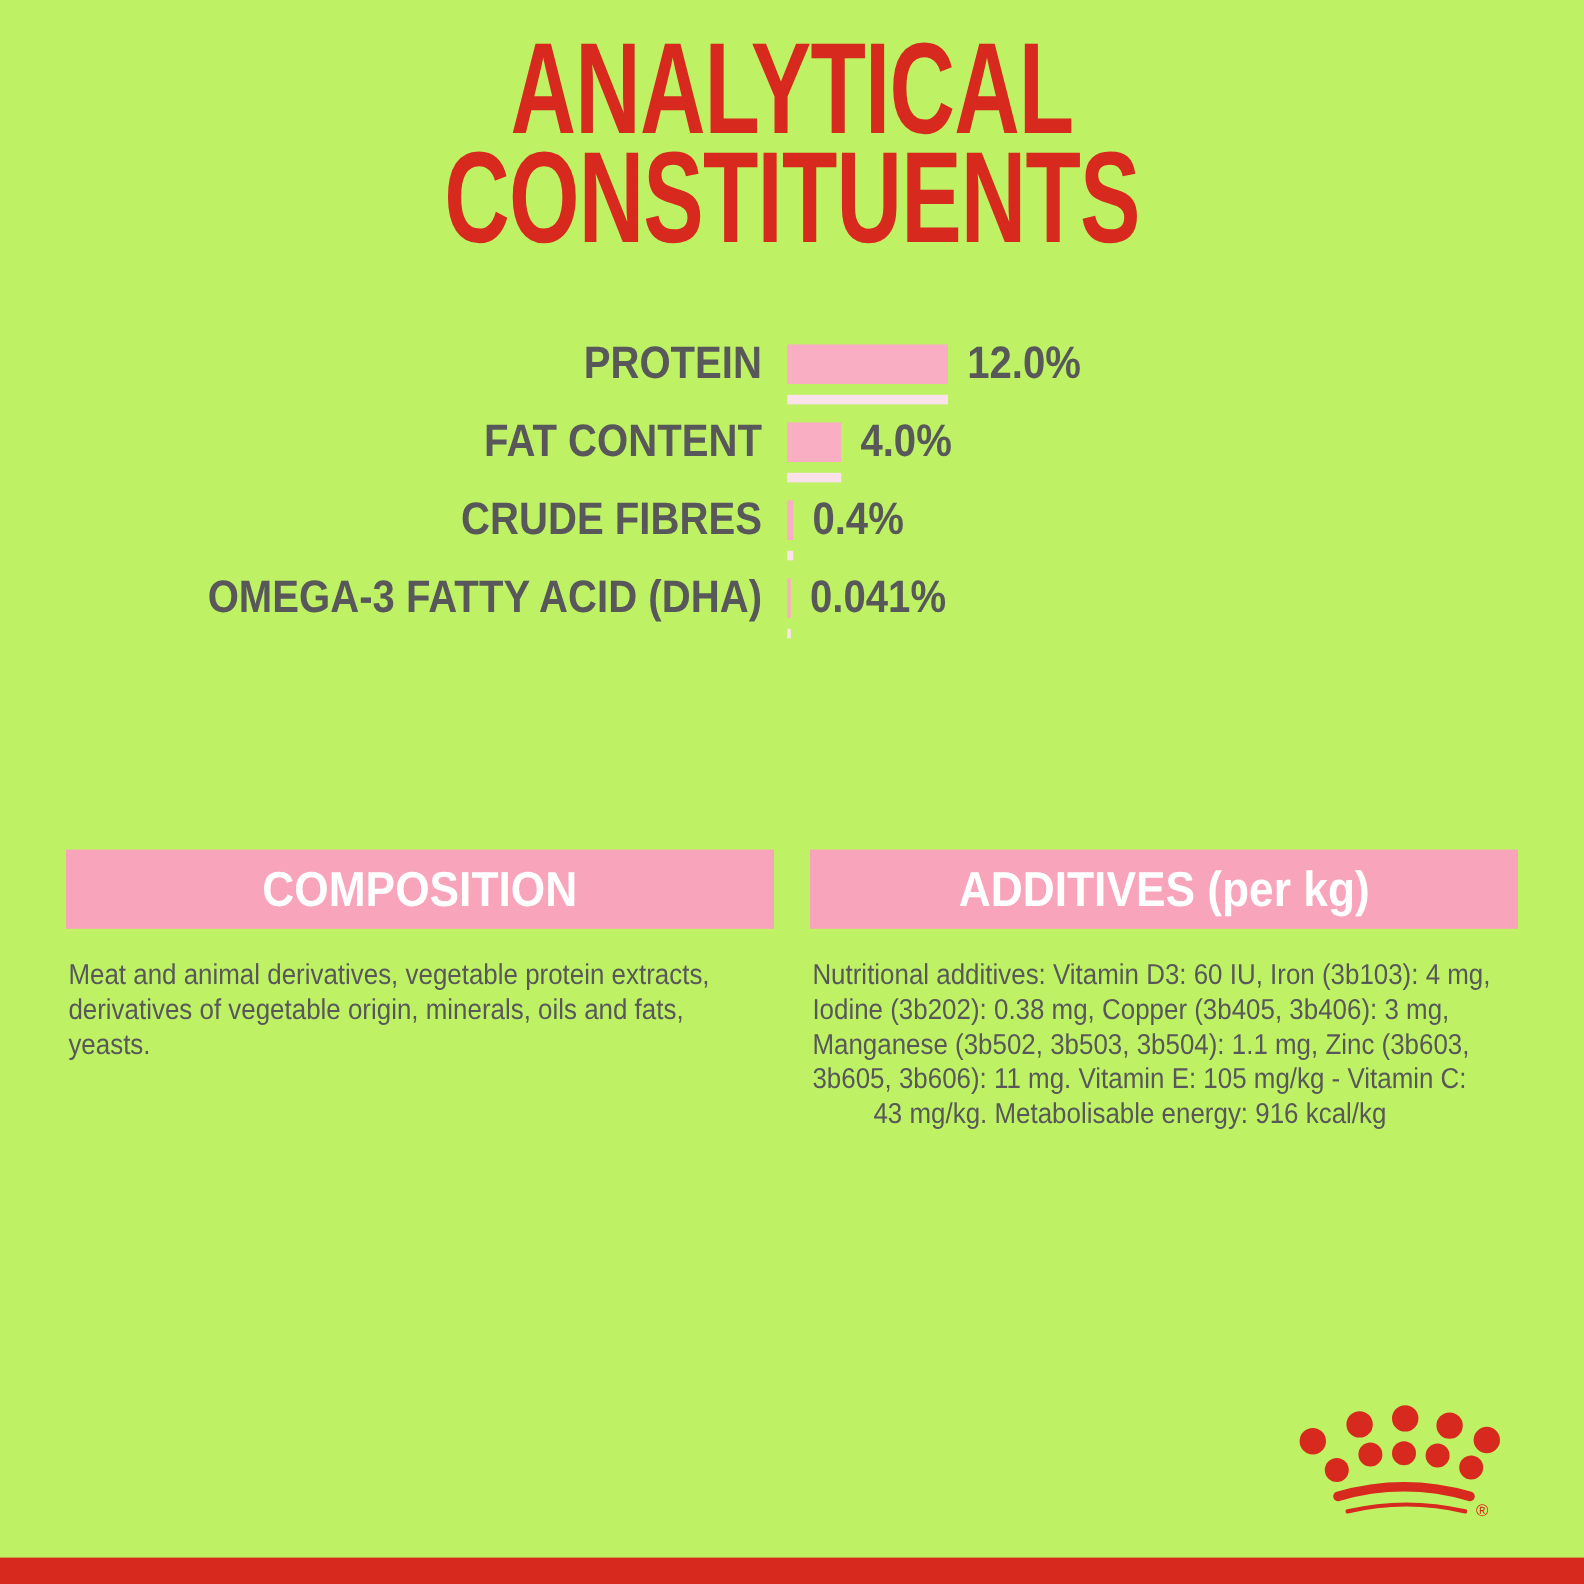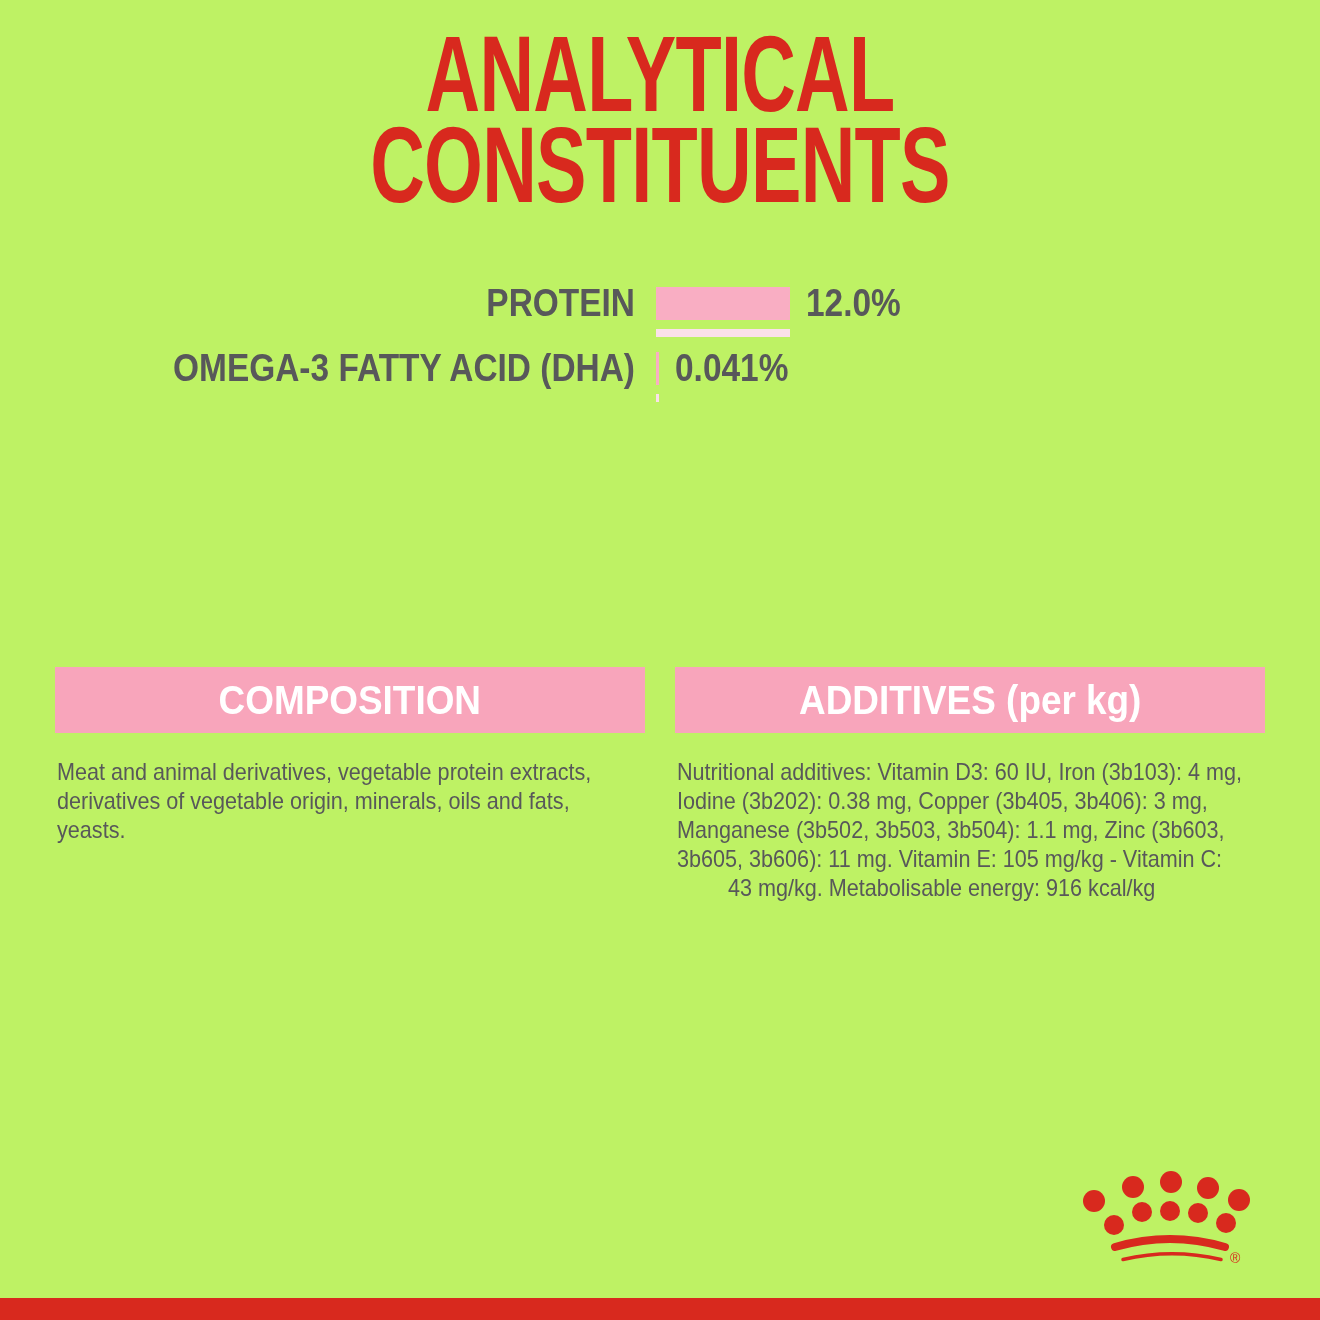--- a/index.html
+++ b/index.html
@@ -31,21 +31,21 @@
   }
   .cecho{
     position:absolute;left:0;top:42px;height:8px;width:100%;
     background:var(--echopink);
   }
   .cval{
     margin-left:16px;color:var(--gray);font-weight:bold;font-size:38px;
     transform:scaleX(0.88);transform-origin:0 50%;white-space:nowrap;
   }
   
-  .section{position:absolute;top:667px;width:590px;}
+  .section{position:absolute;top:708px;width:590px;}
   .section.left{left:55px;}
   .section.right{left:675px;text-align:center;}
   .section-header{
     height:66px;background:var(--headpink);
     display:flex;align-items:center;justify-content:center;
   }
   .section-header span{
     color:#ffffff;font-weight:bold;font-size:41px;
     transform:scaleX(0.9);transform-origin:50% 50%;white-space:nowrap;
   }
@@ -67,20 +67,34 @@
   <h1 class="title">ANALYTICAL
 CONSTITUENTS</h1>
 
   <div class="chart" id="chart">
       <div class="crow">
         <span class="clabel">PROTEIN</span>
         <div class="cbar" style="width: 134px;">
           <div class="cecho"></div>
         </div>
         <span class="cval">12.0%</span>
+      </div>
+      <div class="crow">
+        <span class="clabel">FAT CONTENT</span>
+        <div class="cbar" style="width: 45px;">
+          <div class="cecho"></div>
+        </div>
+        <span class="cval">4.0%</span>
+      </div>
+      <div class="crow">
+        <span class="clabel">CRUDE FIBRES</span>
+        <div class="cbar" style="width: 5px;">
+          <div class="cecho"></div>
+        </div>
+        <span class="cval">0.4%</span>
       </div>
       <div class="crow">
         <span class="clabel">OMEGA-3 FATTY ACID (DHA)</span>
         <div class="cbar" style="width: 3px;">
           <div class="cecho"></div>
         </div>
         <span class="cval">0.041%</span>
       </div>
     </div>
 

